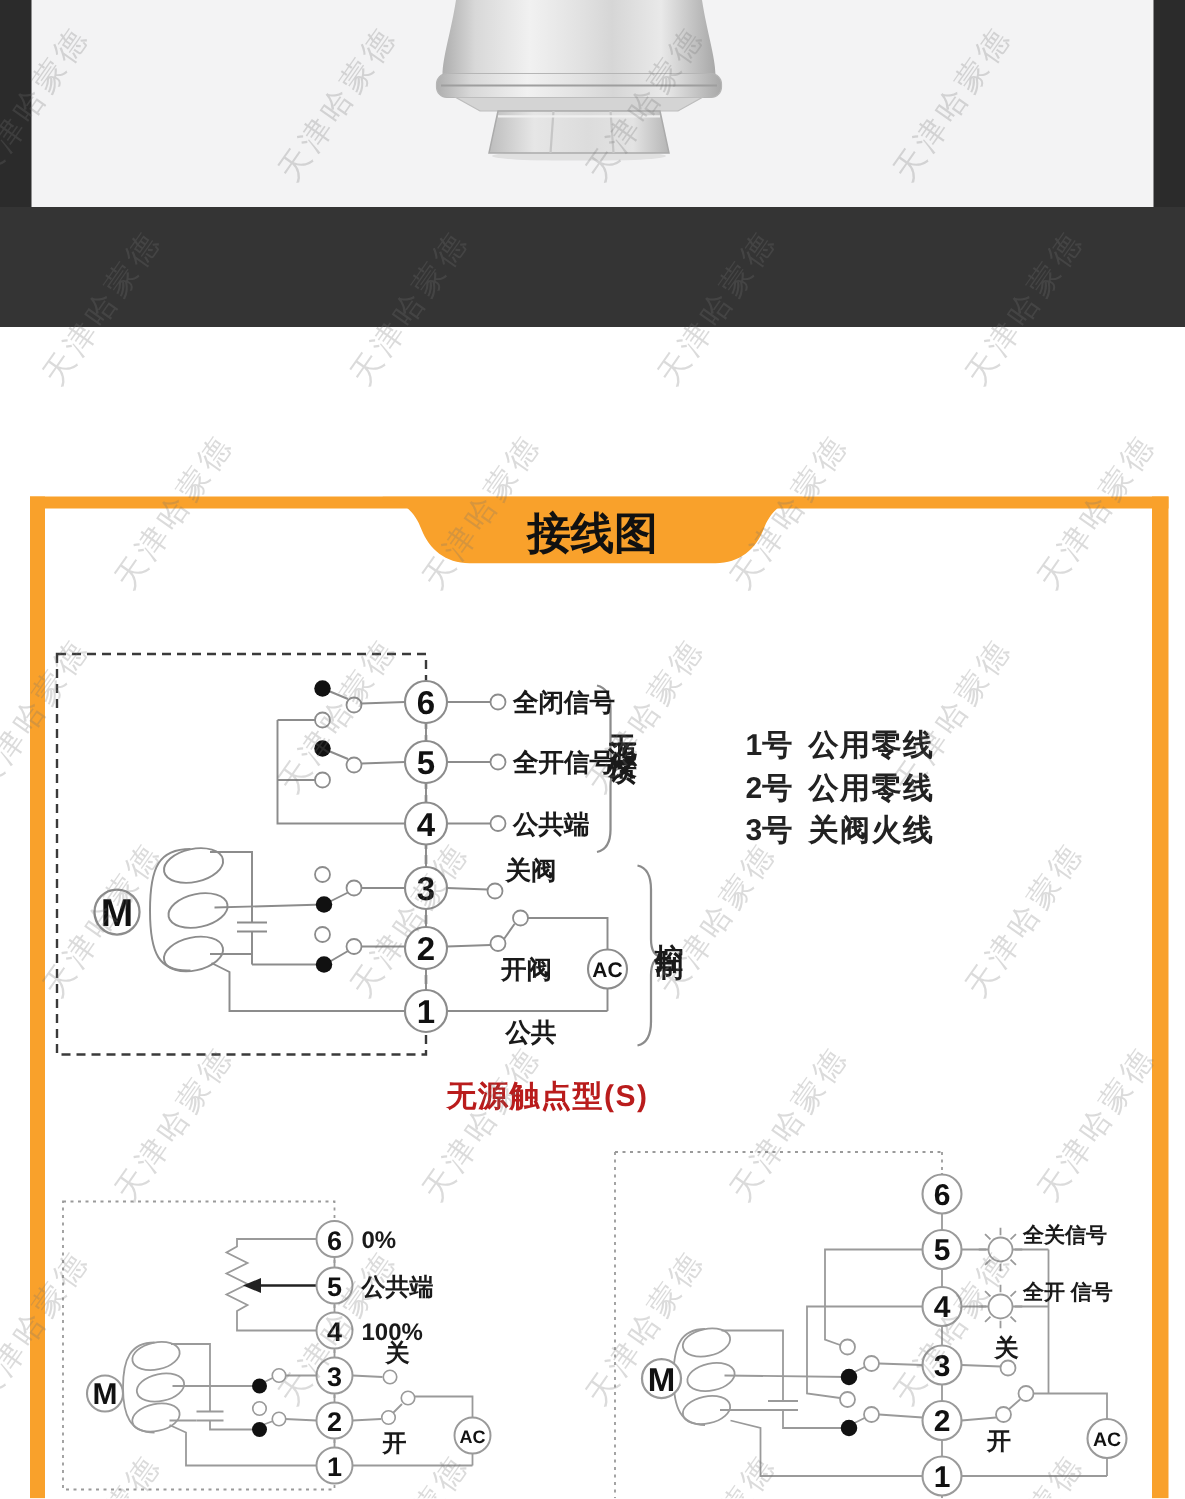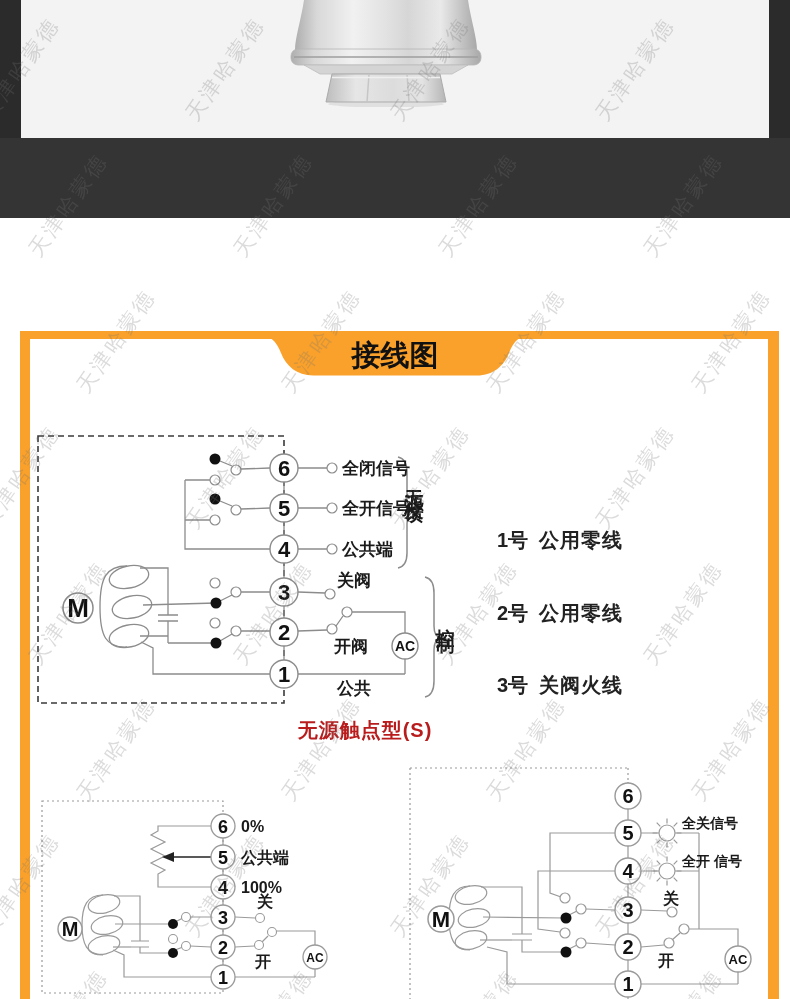--- a/index.html
+++ b/index.html
@@ -32,21 +32,21 @@
     font-size:19px;font-weight:bold;color:#1a1a1a;letter-spacing:5px;line-height:1;
   }
   .vl-feedback{left:405px;top:474px;}
   .vl-control{left:436px;top:614px;}
   .caption{
     position:absolute;left:265px;top:717px;width:200px;text-align:center;
     font-size:20px;font-weight:bold;color:#b91c1c;letter-spacing:1px;
   }
   
   .notes{position:absolute;left:497px;top:482px;width:268px;}
-  .note-row{display:flex;height:28.7px;align-items:center;font-weight:bold;color:#222;margin-top:44px;}
+  .note-row{display:flex;height:28.7px;align-items:center;font-weight:bold;color:#222;}
   .note-num{width:42px;font-size:20px;}
   .note-desc{font-size:20px;letter-spacing:1px;}
   
   .wm-layer{position:absolute;left:0;top:0;width:790px;height:999px;pointer-events:none;z-index:10;}
   .wm{
     position:absolute;transform:rotate(-55deg);font-size:21px;letter-spacing:3px;
     color:rgba(115,115,115,0.26);white-space:nowrap;font-weight:normal;
   }
 </style>
 </head>

